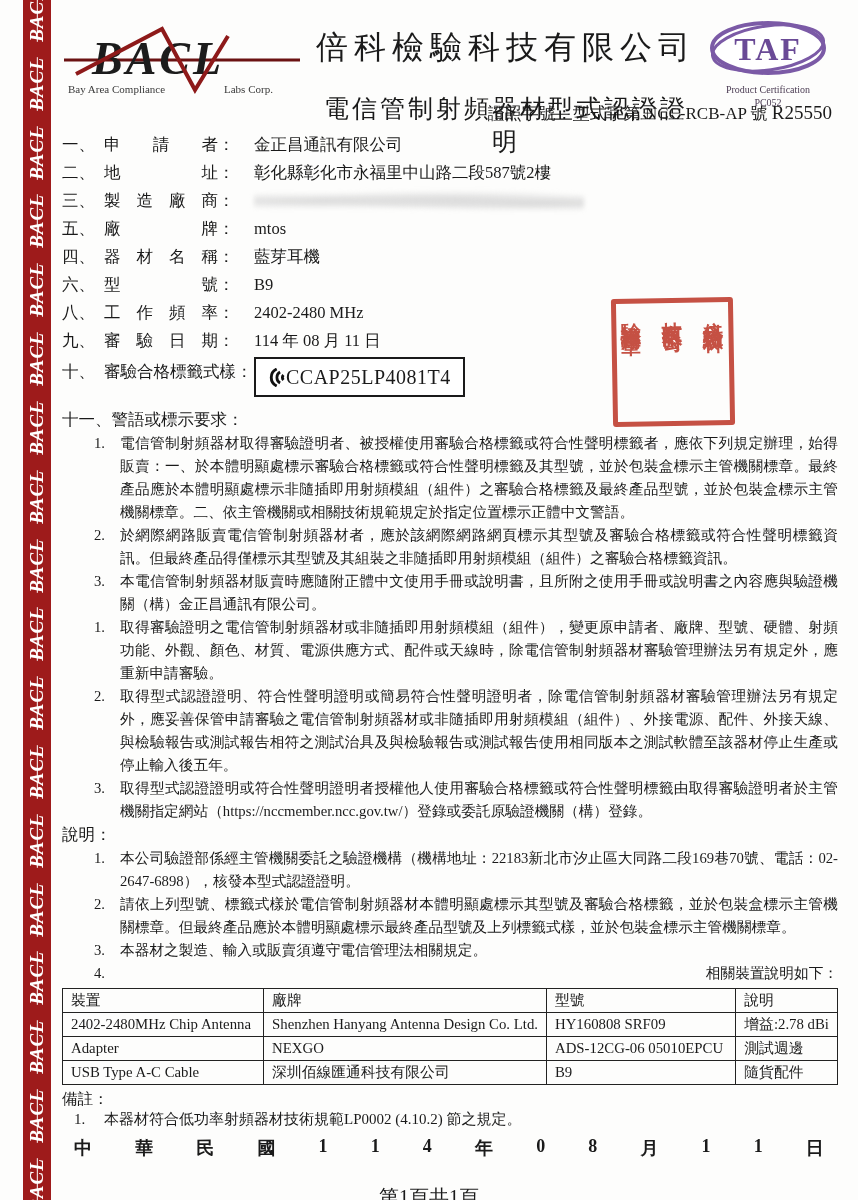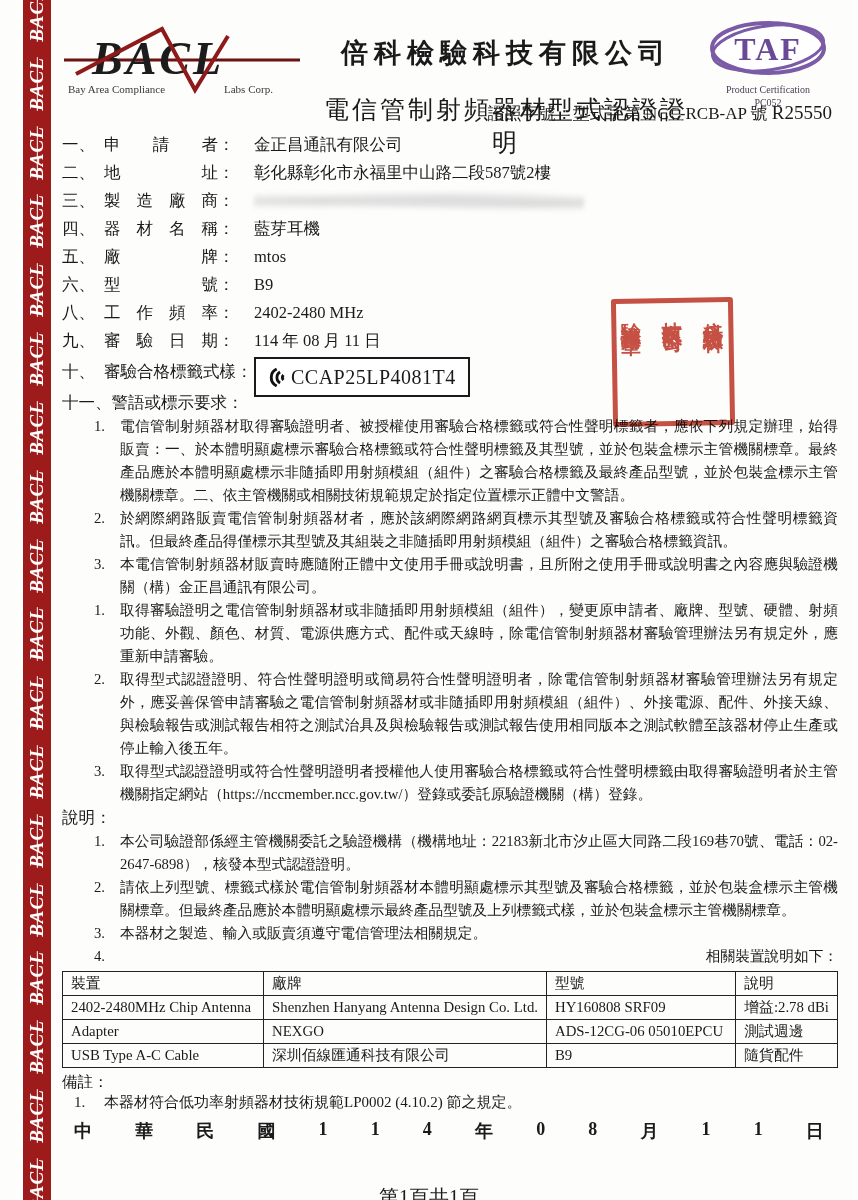--- a/index.html
+++ b/index.html
@@ -20,47 +20,47 @@
     letter-spacing:1px;transform:rotate(-90deg);
     text-decoration:line-through;text-decoration-thickness:1px;
     white-space:nowrap;flex:none;
   }
   
   .content{position:absolute;left:62px;top:0;width:776px;}
   
   .header{display:flex;align-items:flex-start;margin-top:16px;height:84px;}
   .logo-wrap{width:252px;flex:none;padding-top:8px;}
   .titles{flex:1;text-align:center;}
-  .title1{font-size:27px;letter-spacing:6px;margin-top:19px;font-weight:bold;}
+  .title1{font-size:32px;letter-spacing:6px;margin-top:10px;}
   .title2{font-size:25px;letter-spacing:3px;margin-top:22px;}
   .taf-wrap{width:140px;flex:none;text-align:center;padding-top:2px;}
   .taf-sub{font-size:10px;color:#4a3b52;line-height:1.25;}
   .cert-line{text-align:right;font-size:17px;margin:2px 6px 6px 0;}
   .cert-no{display:inline-block;font-size:19px;}
   
   .fields{margin-top:4px;}
   .frow{position:relative;height:28px;line-height:28px;font-size:16.5px;white-space:nowrap;}
   .fno{display:inline-block;width:42px;}
   .flabel{display:inline-block;min-width:114px;text-align:justify;text-align-last:justify;}
   .fvalue{position:absolute;left:192px;top:0;}
   .redacted{
     display:inline-block;width:330px;height:20px;margin-top:4px;
     background:
       radial-gradient(ellipse at 20% 50%, #d9d9d9 0%, transparent 60%),
       radial-gradient(ellipse at 60% 40%, #dedede 0%, transparent 55%),
       radial-gradient(ellipse at 85% 60%, #d5d5d5 0%, transparent 50%);
     filter:blur(2px);border-radius:4px;
   }
   .ccap-box{
-    display:inline-flex;align-items:center;gap:5px;
+    display:inline-flex;align-items:center;
     border:2px solid #1a1a1a;padding:1px 12px 1px 8px;
     font-size:20px;letter-spacing:0.5px;background:#fff;
   }
   
-  .sec-title{font-size:16.5px;line-height:24px;margin-top:2px;}
+  .sec-title{font-size:16.5px;line-height:24px;margin-top:19px;}
   .para{display:flex;margin-left:32px;font-size:14.7px;line-height:23px;}
   .para .pnum{flex:none;width:26px;}
   .para .ptext{flex:1;text-align:justify;}
   .plain-title{font-size:16.5px;line-height:24px;}
   
   .seal{
     position:absolute;left:612px;top:298px;width:122px;height:128px;
     border:5px solid #c0392b;border-radius:3px;
     display:flex;flex-direction:row-reverse;justify-content:space-between;
     padding:3px 5px;box-sizing:border-box;color:#c0392b;
@@ -155,26 +155,26 @@
     </div>
     <div class="frow">
       <span class="fno">二、</span><span class="flabel">地址</span><span>：</span>
       <span class="fvalue">彰化縣彰化市永福里中山路二段587號2樓</span>
     </div>
     <div class="frow">
       <span class="fno">三、</span><span class="flabel">製造廠商</span><span>：</span>
       <span class="fvalue redacted"></span>
     </div>
     <div class="frow">
+      <span class="fno">五、</span><span class="flabel">廠牌</span><span>：</span>
+      <span class="fvalue">mtos</span>
+    </div>
+    <div class="frow">
       <span class="fno">四、</span><span class="flabel">器材名稱</span><span>：</span>
       <span class="fvalue">藍芽耳機</span>
-    </div>
-    <div class="frow">
-      <span class="fno">五、</span><span class="flabel">廠牌</span><span>：</span>
-      <span class="fvalue">mtos</span>
     </div>
     <div class="frow">
       <span class="fno">六、</span><span class="flabel">型號</span><span>：</span>
       <span class="fvalue">B9</span>
     </div>
     <div class="frow">
       <span class="fno">八、</span><span class="flabel">工作頻率</span><span>：</span>
       <span class="fvalue">2402-2480 MHz</span>
     </div>
     <div class="frow">

